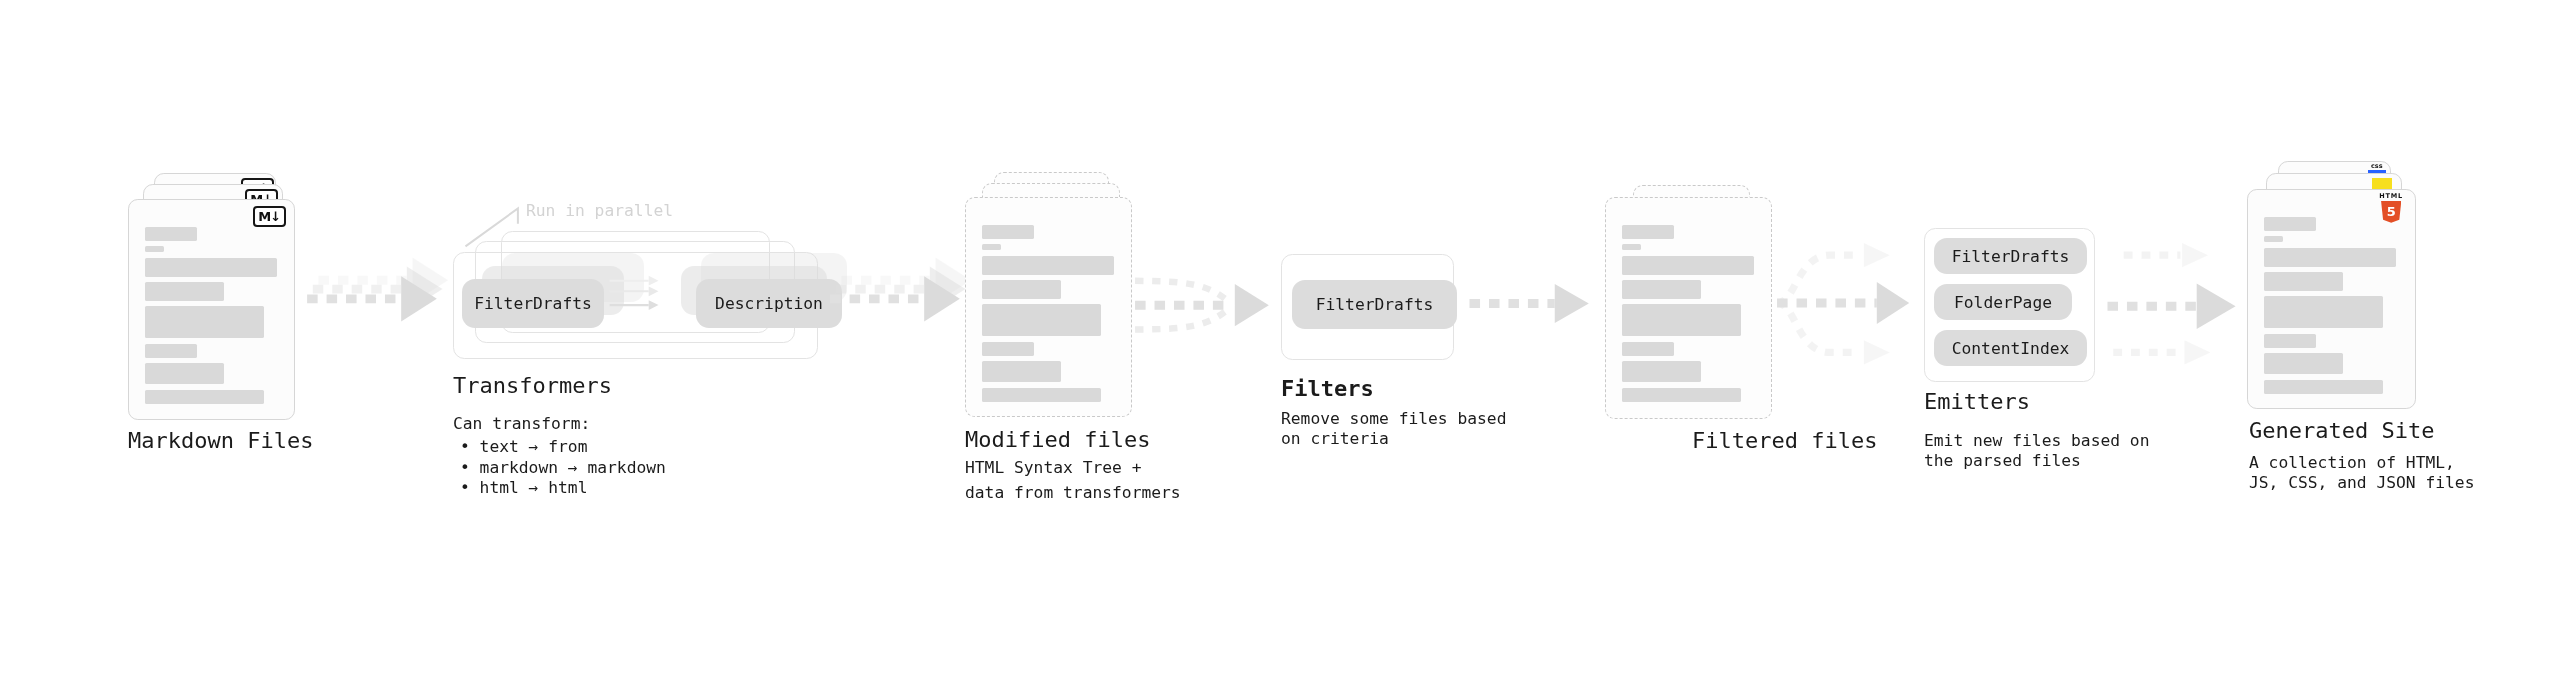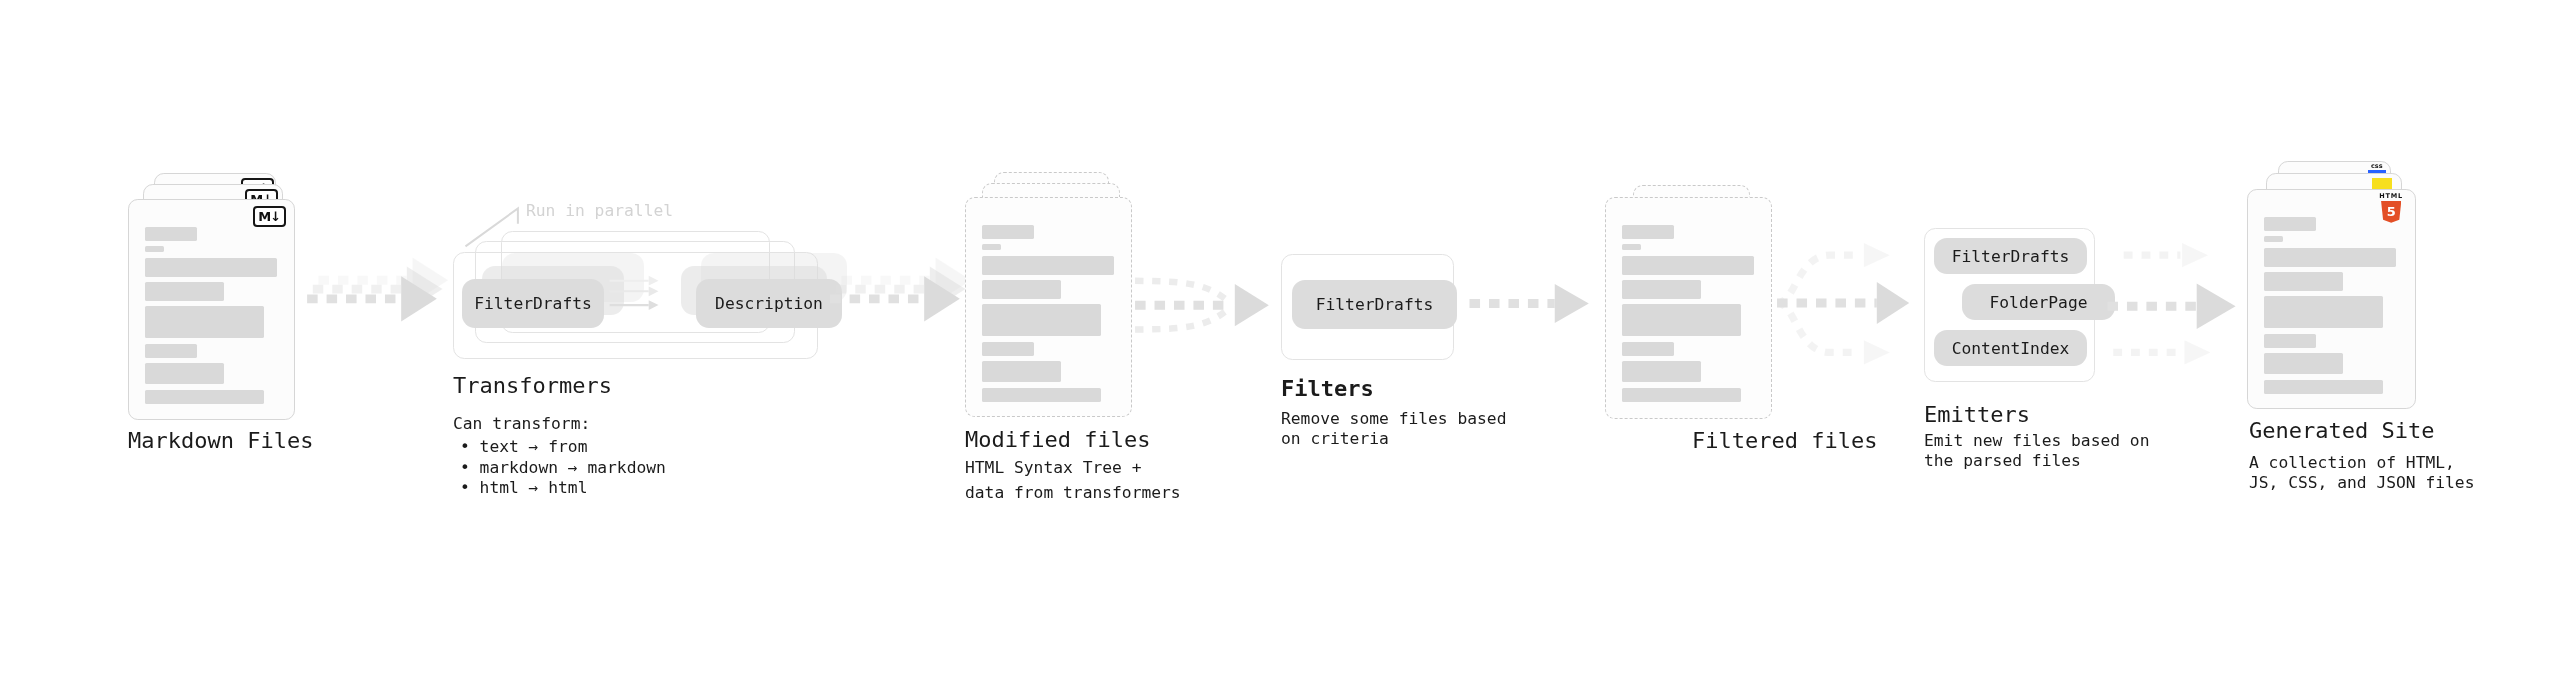--- a/index.html
+++ b/index.html
@@ -190,23 +190,23 @@
       <path d="M 5,76 C 28,76 30,137 70,137 L 108,137" fill="none" stroke="#e6e6e6" stroke-width="9" stroke-dasharray="11 11"></path>
       <polygon points="112,122 144,137 112,152" fill="#ececec"></polygon>
     </g>
     <line x1="5" y1="76" x2="128" y2="76" stroke="#e0e0e0" stroke-width="11" stroke-dasharray="13 11"></line>
     <polygon points="128,50 168,76 128,102" fill="#dbdbdb"></polygon>
   </svg>
 
   <div>
     <div class="frame" style="left:1924px;top:228px;width:171px;height:154px;"></div>
     <div class="pill" style="left:1934px;top:238px;width:153px;height:36px;">FilterDrafts</div>
-    <div class="pill" style="left:1934px;top:284px;width:153px;height:36px;margin-left:28px;">FolderPage</div>
+    <div class="pill" style="left:1934px;top:284px;width:138px;height:36px;">FolderPage</div>
     <div class="pill" style="left:1934px;top:330px;width:153px;height:36px;">ContentIndex</div>
-    <div class="heading" style="left:1924px;top:401px;">Emitters</div>
+    <div class="heading" style="left:1924px;top:388px;">Emitters</div>
     <div class="desc" style="left:1924px;top:431px;">Emit new files based on</div>
     <div class="desc" style="left:1924px;top:451px;">the parsed files</div>
   </div>
 
   <svg style="left:2101px;top:241px;" width="150" height="124" viewBox="0 0 185 152">
     <g opacity=".45">
       <line x1="28" y1="17" x2="98" y2="17" stroke="#e6e6e6" stroke-width="9" stroke-dasharray="11 11"></line>
       <polygon points="100,2 132,17 100,32" fill="#ececec"></polygon>
       <line x1="15" y1="137" x2="100" y2="137" stroke="#e6e6e6" stroke-width="9" stroke-dasharray="11 11"></line>
       <polygon points="103,122 135,137 103,152" fill="#ececec"></polygon>

